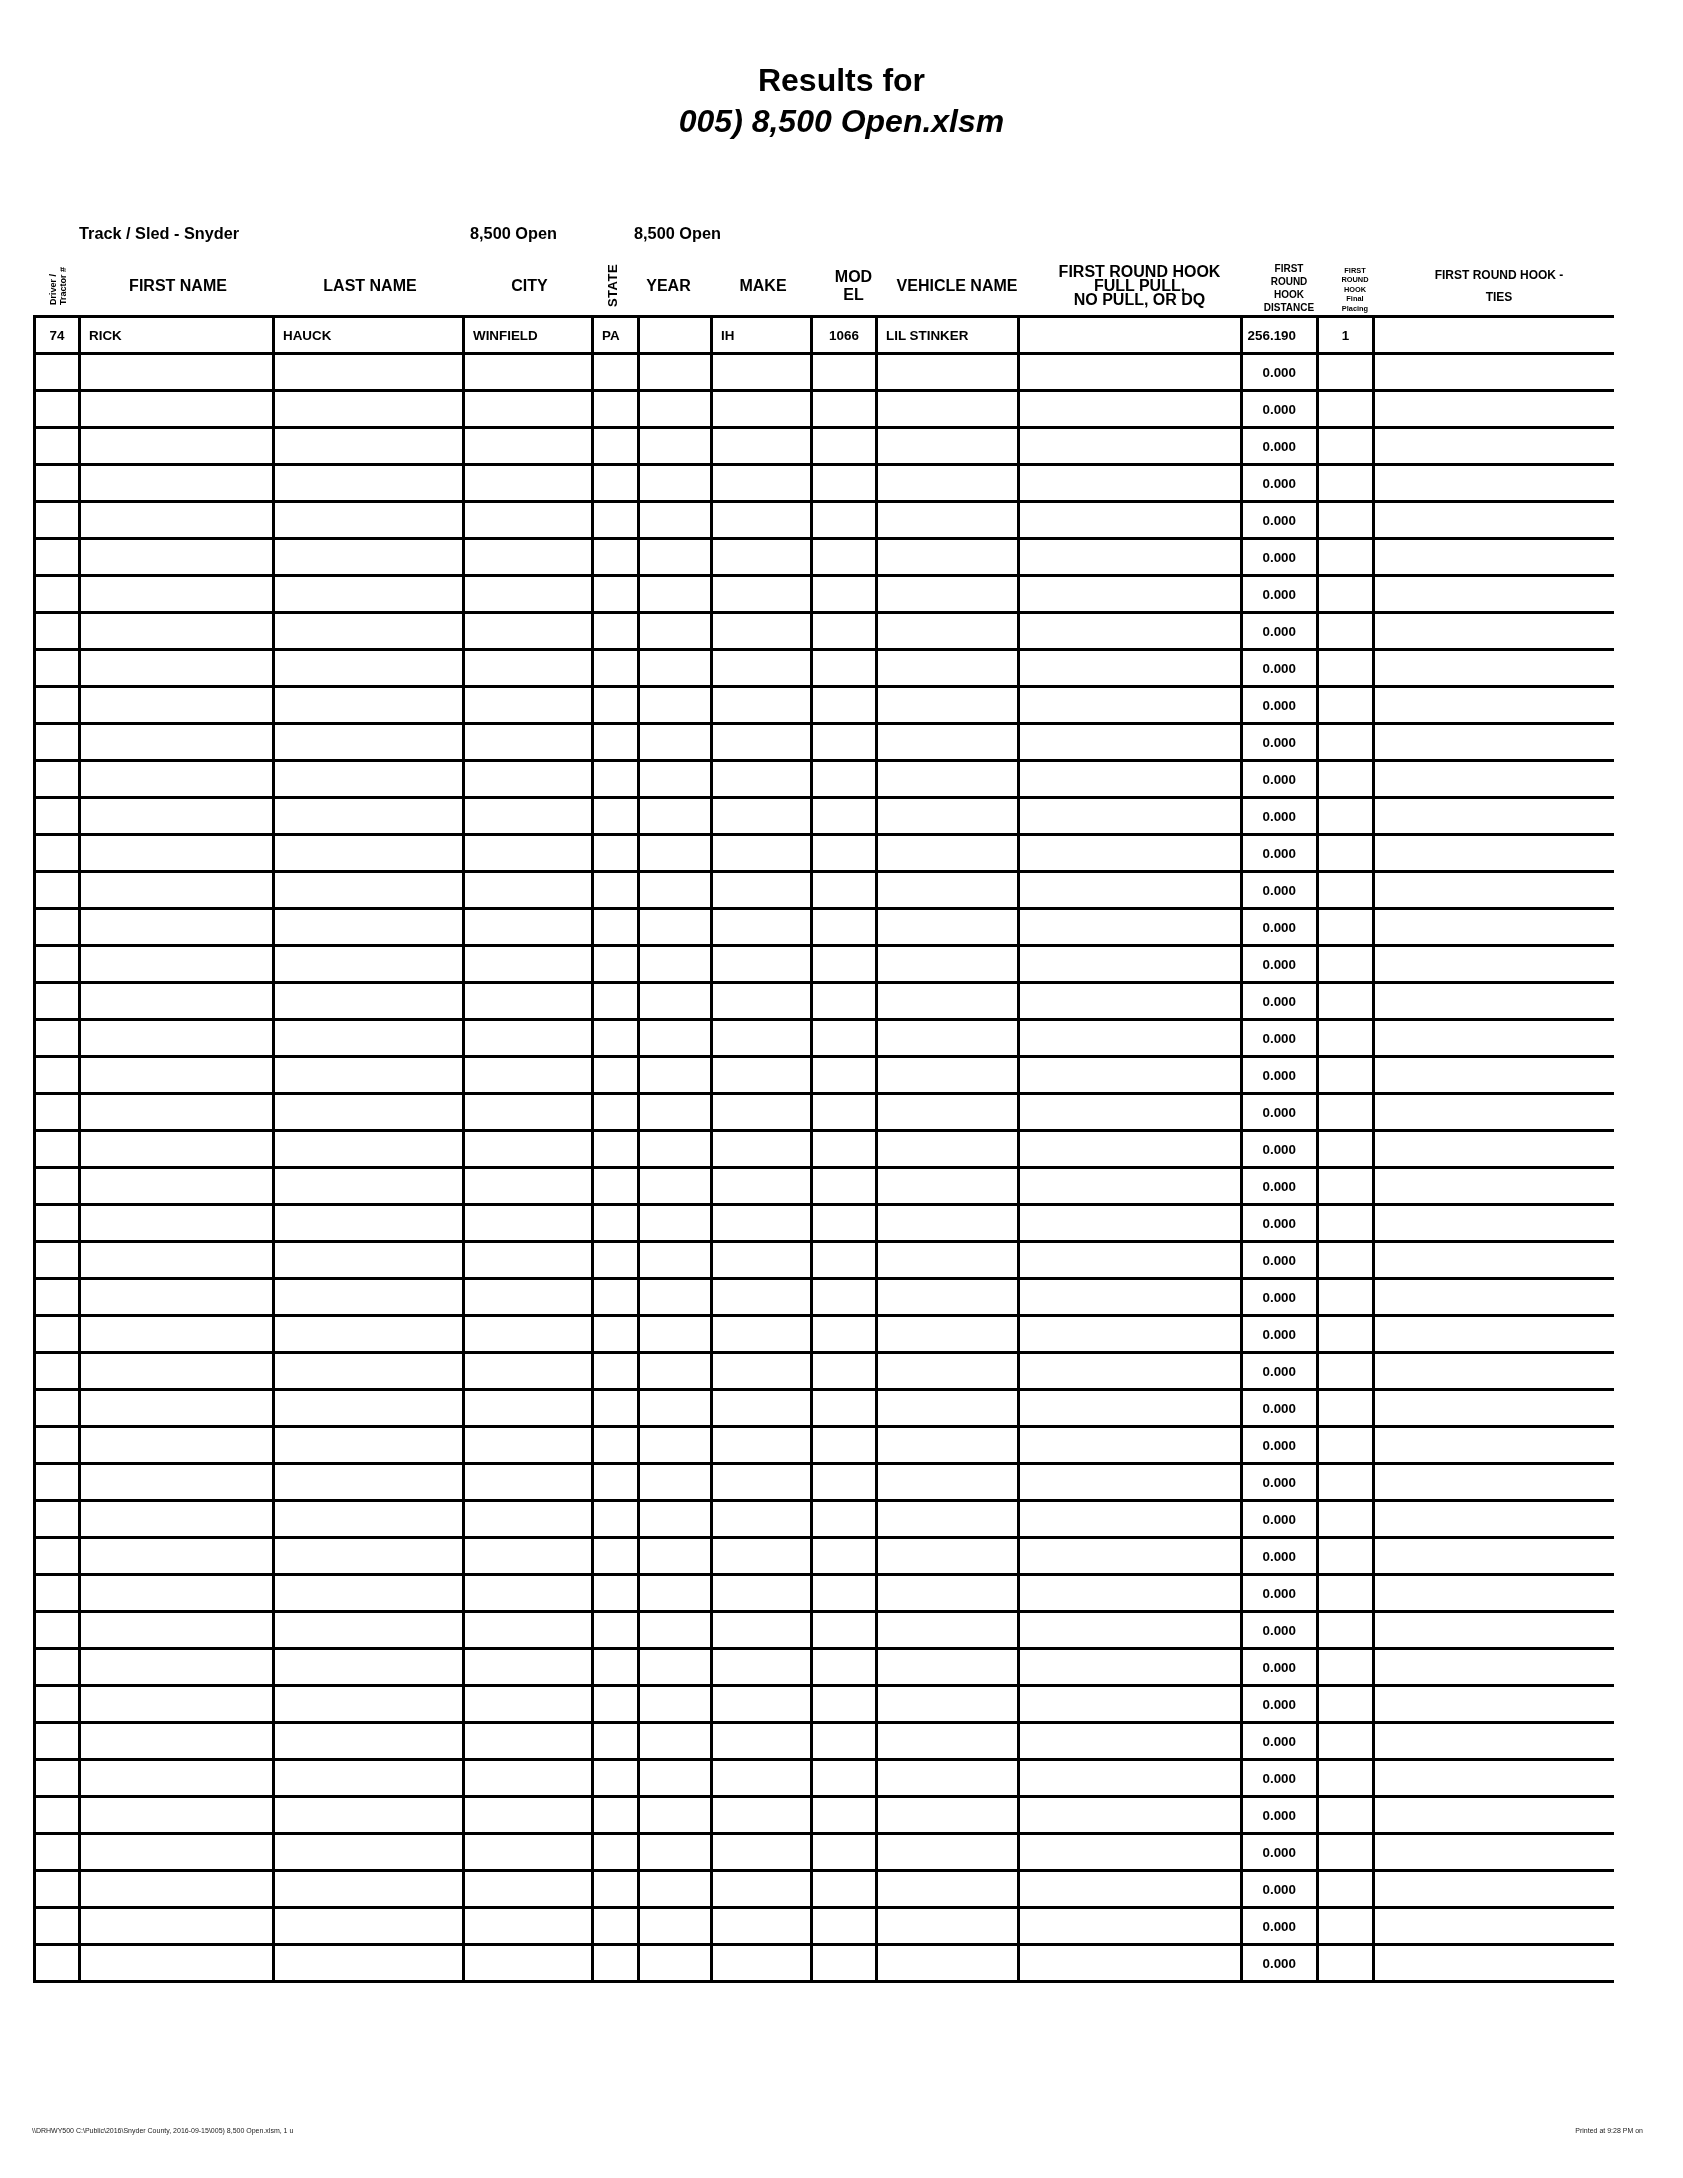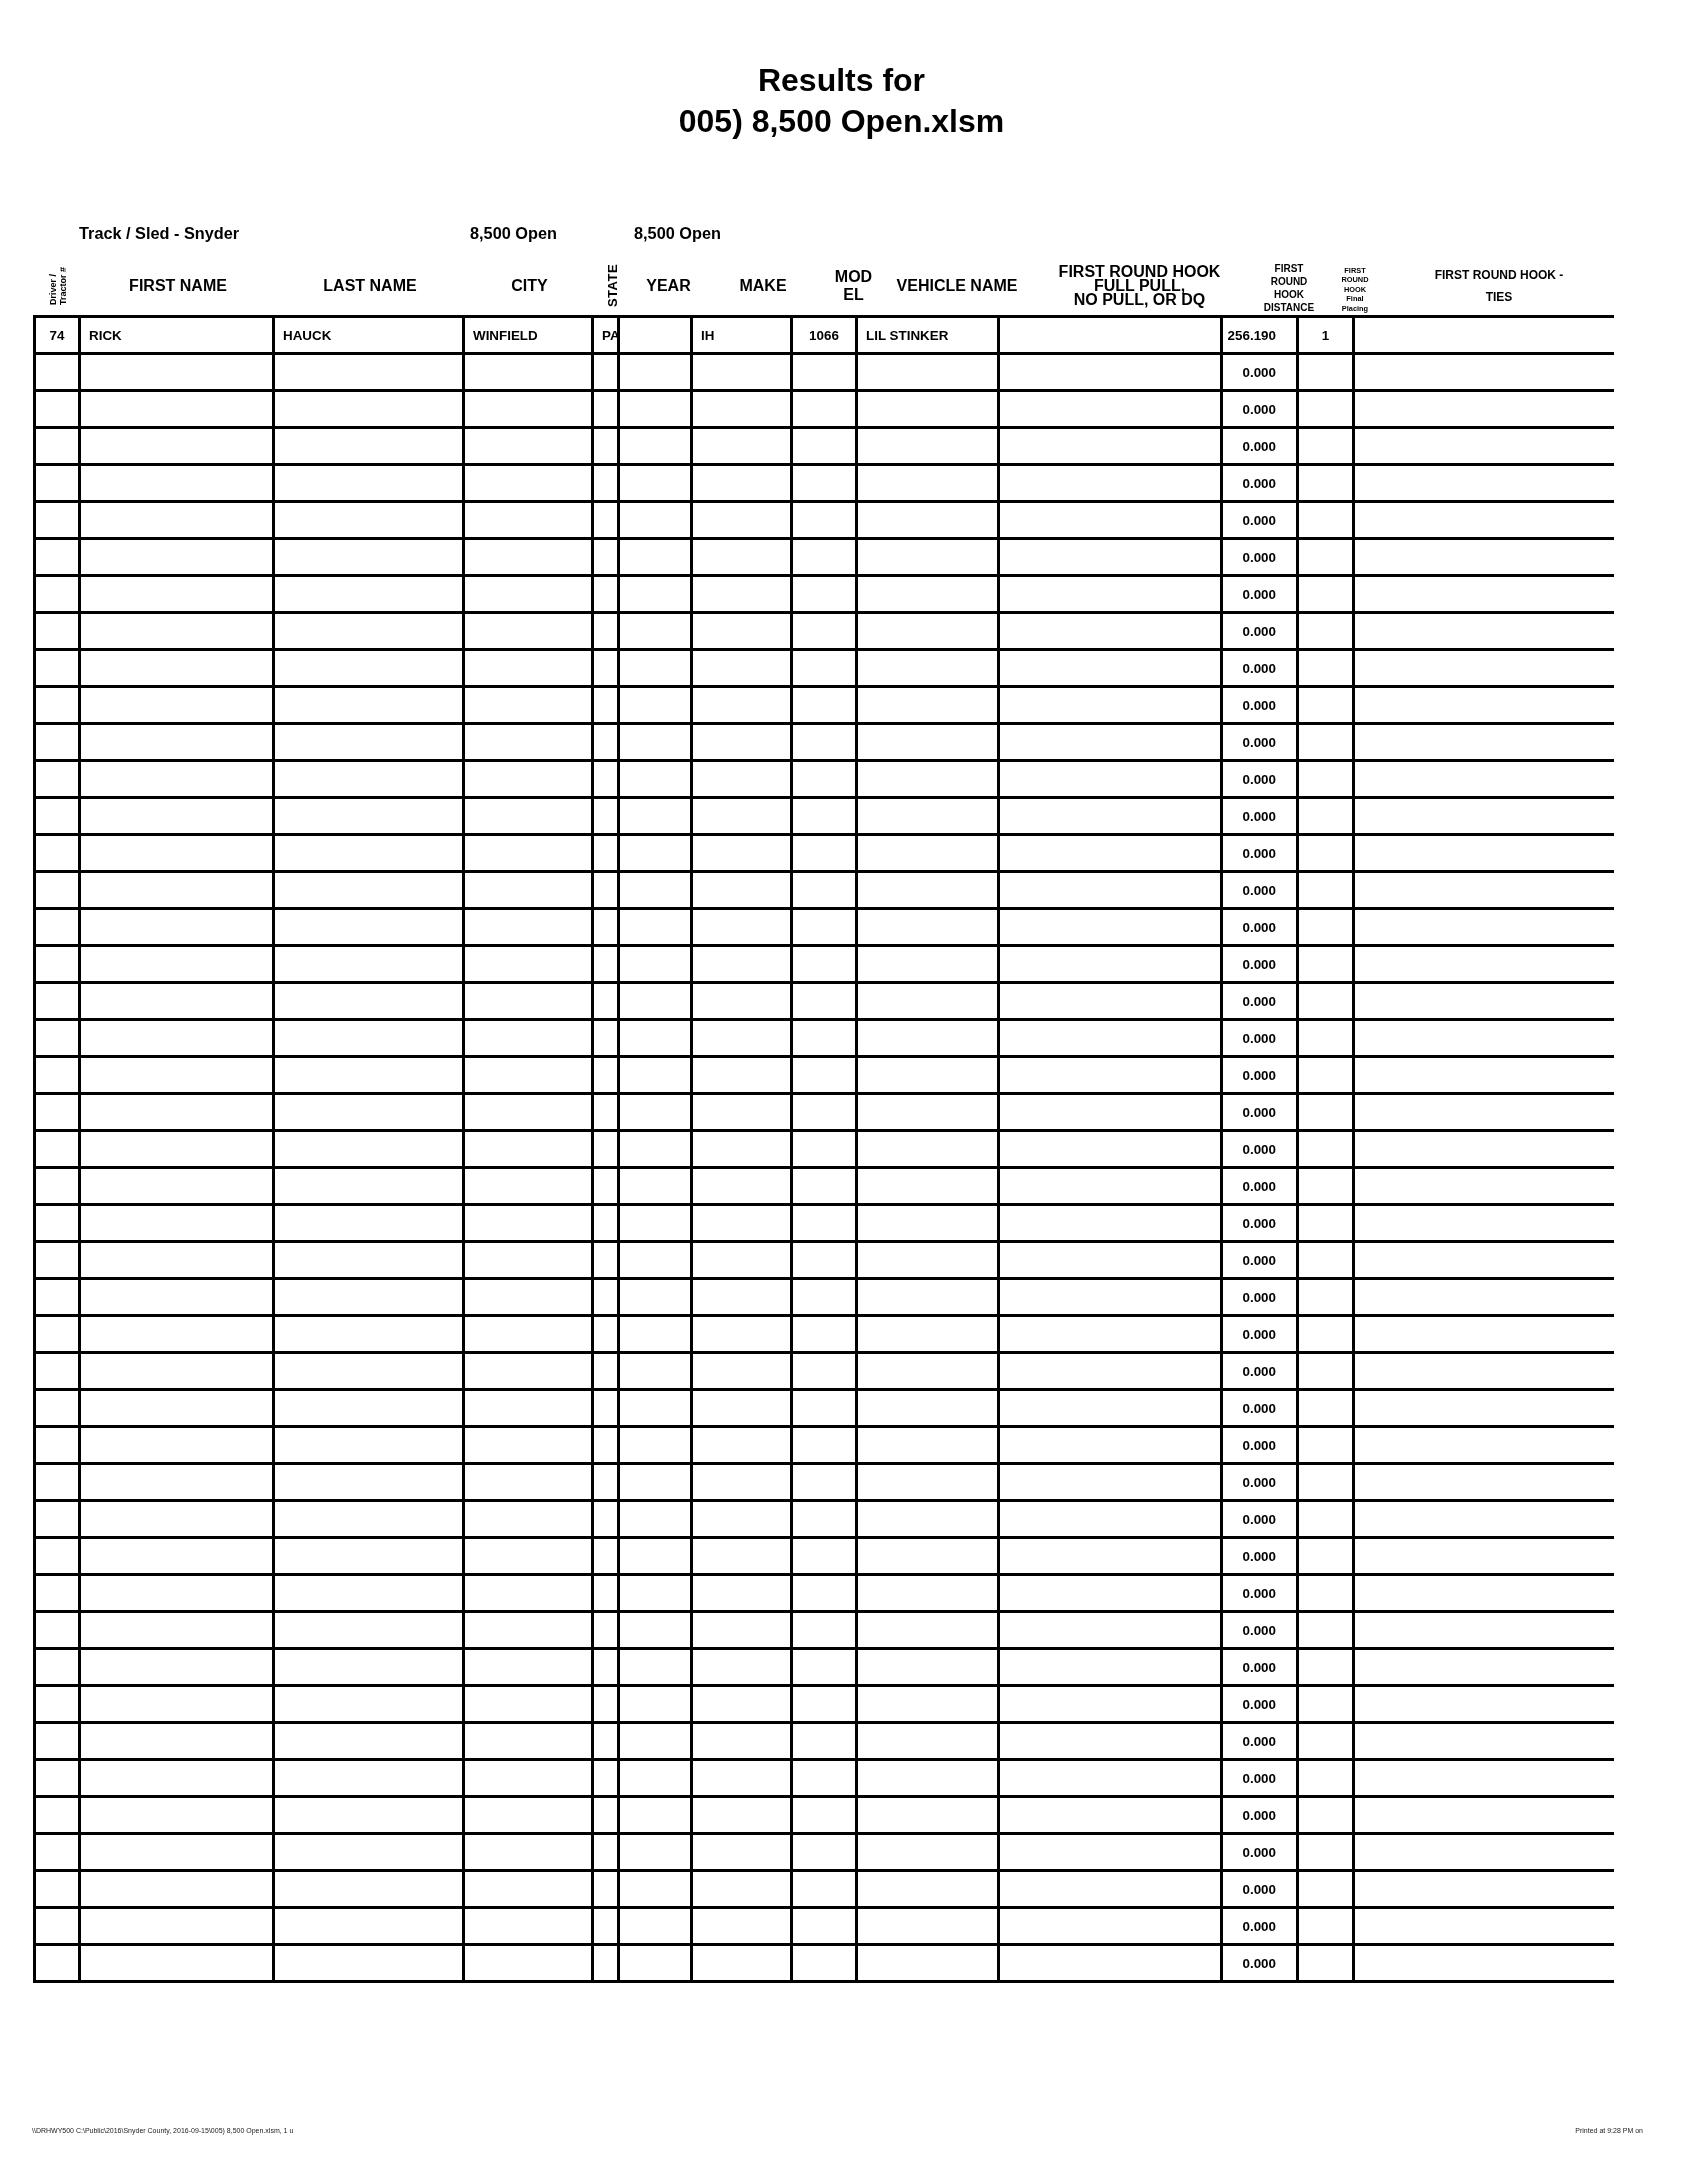--- a/index.html
+++ b/index.html
@@ -3,21 +3,21 @@
 <meta charset="utf-8">
 <style>
   html, body { margin:0; padding:0; background:#fff; }
   .page {
     position:relative; width:1683px; height:2178px; background:#ffffff;
     font-family:"Liberation Sans", sans-serif; color:#000;margin-top:20px;
   }
   
   .title { position:absolute; left:0; width:100%; text-align:center; font-weight:bold; }
   .title-1 { top:42px; font-size:32px; }
-  .title-2 { top:83px; font-size:32px; }
+  .title-2 { top:83px; font-size:32px;font-style:italic; }
   
   .meta-item { position:absolute; top:204px; font-weight:bold; font-size:16.3px; white-space:nowrap; }
   .meta-track { left:79px; }
   .meta-class1 { left:470px; }
   .meta-class2 { left:634px; }
   
   .tbl { position:absolute; left:33px; top:236px; }
   .thead { display:flex; padding-left:3px; height:59px; }
   .hcell {
     box-sizing:border-box; display:flex; align-items:center; justify-content:center;
@@ -43,21 +43,21 @@
   .row { display:flex; height:37px; border-bottom:3px solid #000; box-sizing:border-box; }
   .cell {
     box-sizing:border-box; border-right:3px solid #000; height:100%;
     display:flex; align-items:center; justify-content:center;
     font-weight:bold; font-size:13.4px; overflow:hidden; white-space:nowrap;
   }
   .c-driver  { width:45px; }
   .c-first   { width:194px; }
   .c-last    { width:190px; }
   .c-city    { width:129px; }
-  .c-state   { width:26px; }
+  .c-state   { width:46px; }
   .c-year    { width:73px; }
   .c-make    { width:100px; }
   .c-model   { width:65px; }
   .c-vehicle { width:142px; }
   .c-fullpull{ width:223px; }
   .c-distance{ width:76px; }
   .c-placing { width:56px; }
   .c-ties    { width:232px; border-right:none; }
   .t-left  { justify-content:flex-start; padding-left:8px; }
   .t-right { justify-content:flex-end; padding-right:20px; }

